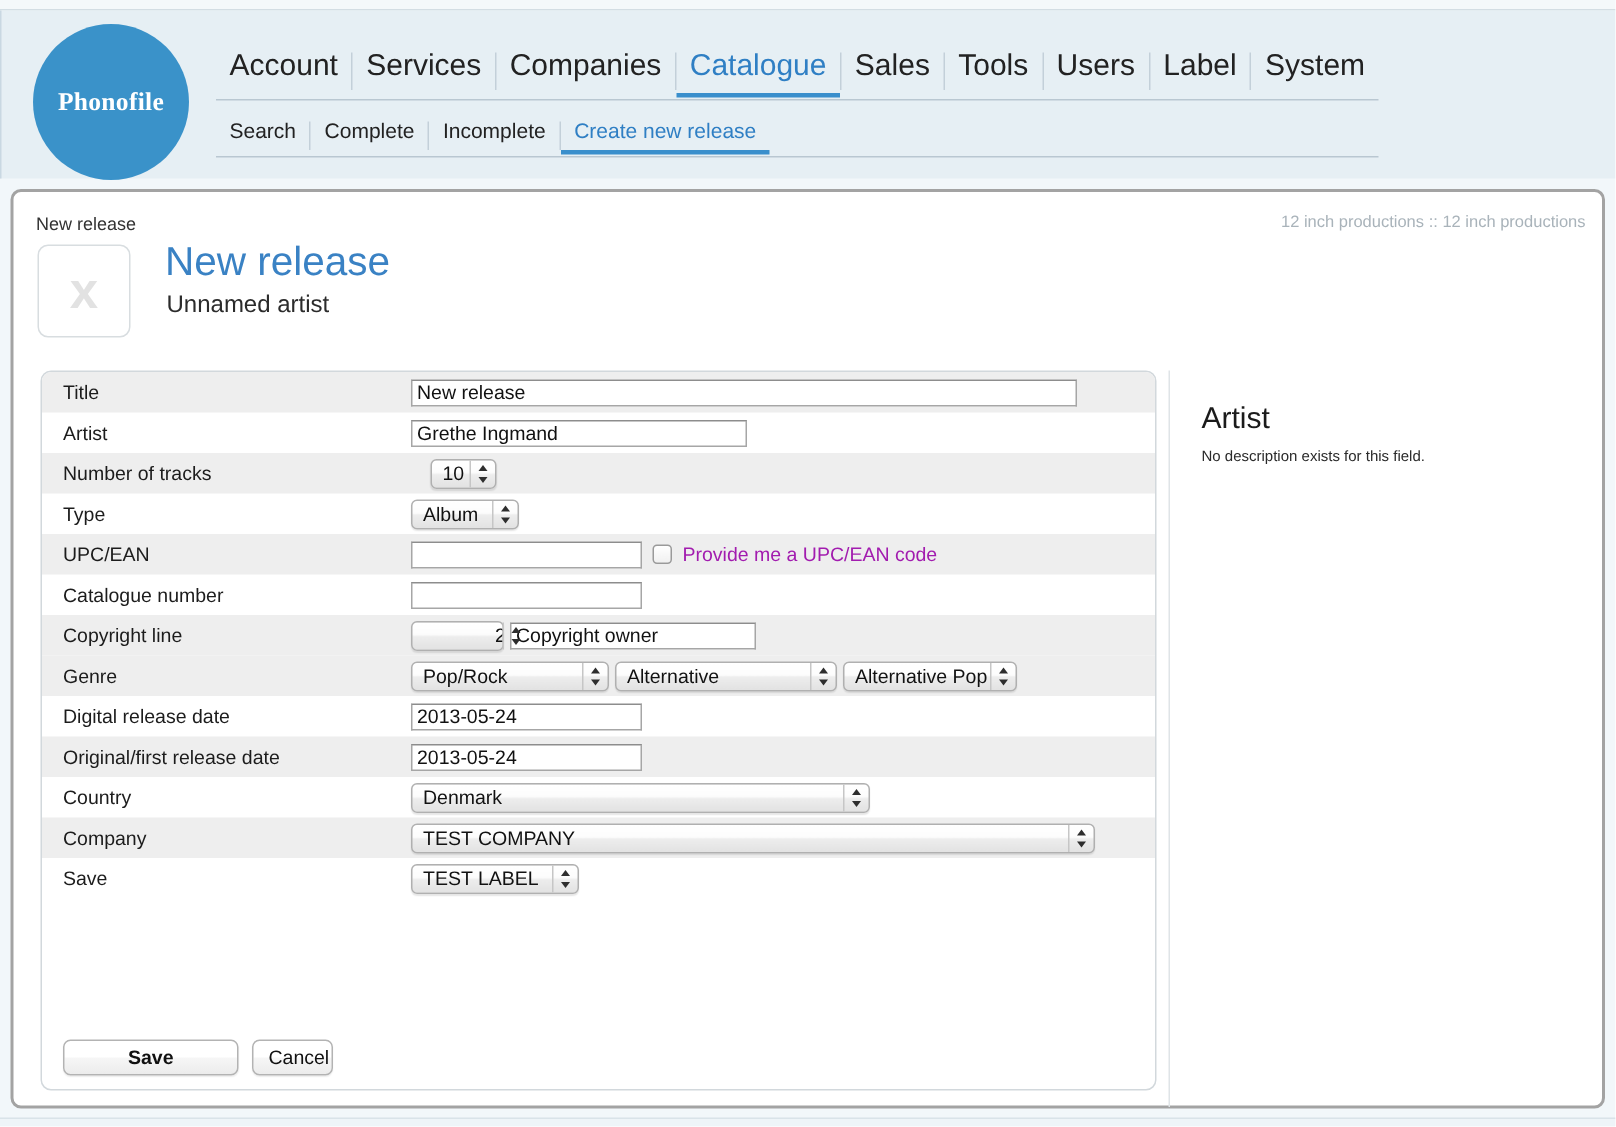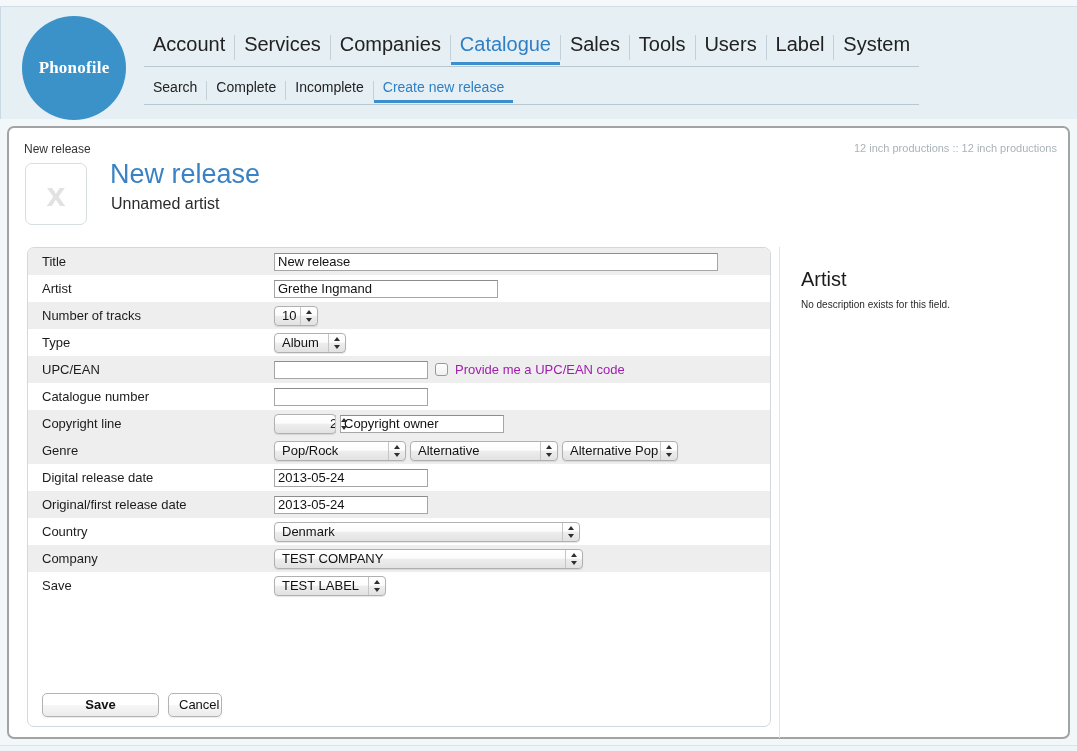--- a/index.html
+++ b/index.html
@@ -196,28 +196,28 @@
     position: relative;
   }
   .chev::before, .chev::after {
     content: ""; position: absolute; left: 0;
     border-left: 3.5px solid transparent;
     border-right: 3.5px solid transparent;
   }
   .chev::before { top: 0px; border-bottom: 4px solid #2e2e2e; }
   .chev::after  { bottom: 0px; border-top: 4px solid #2e2e2e; }
 
-  .sel.w-tracks { width: 44px; }
+  .sel.w-tracks { width: 44px; margin-left: 13px; }
   .sel.w-type   { width: 72px; }
   .sel.w-year   { width: 62px; padding-left: 48px; }
   .sel.w-g1     { width: 132px; }
   .sel.w-g2     { width: 148px; }
   .sel.w-g3     { width: 116px; }
   .sel.w-country{ width: 306px; }
-  .sel.w-company{ width: 309px; }
+  .sel.w-company{ width: 456px; }
   .sel.w-label  { width: 112px; }
 
   
   .cbx {
     width: 13px; height: 13px;
     border: 1px solid #9a9a9a;
     border-radius: 3px;
     background: linear-gradient(#ffffff, #f0f0f0);
     box-sizing: border-box;
     display: inline-block;

